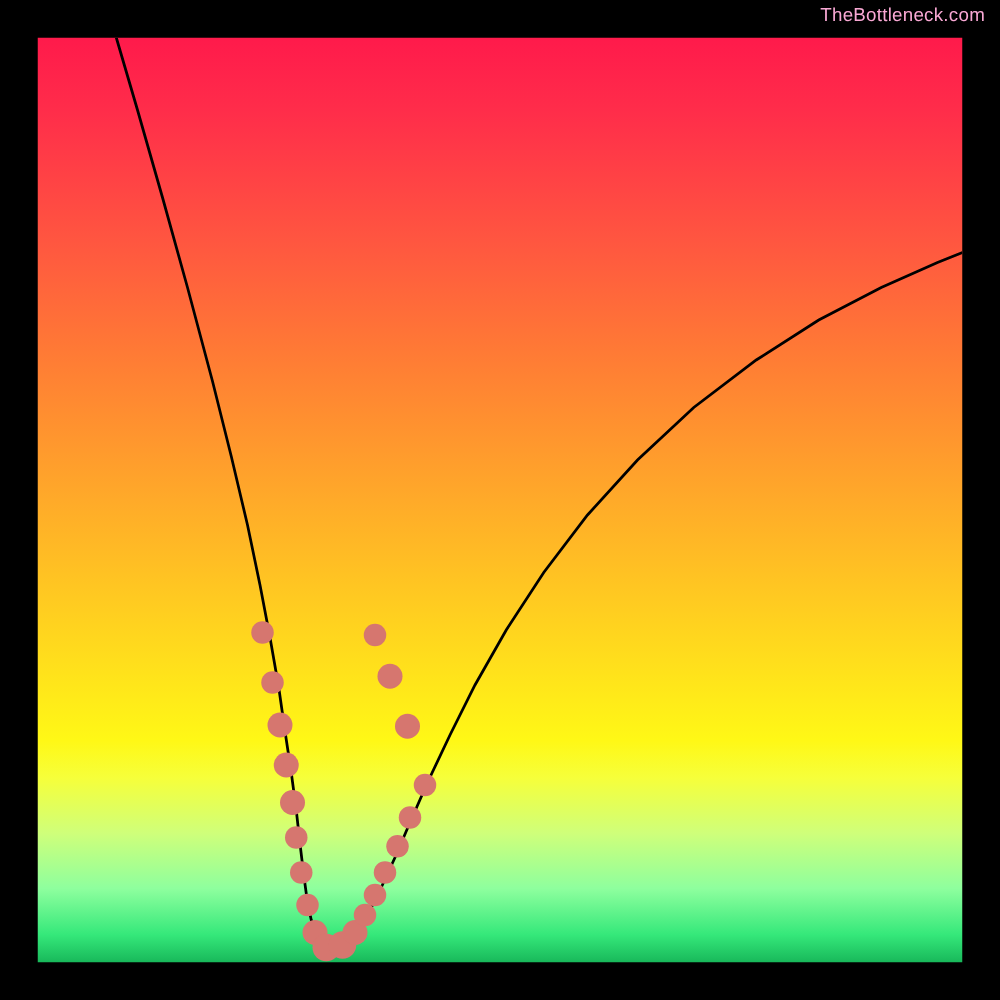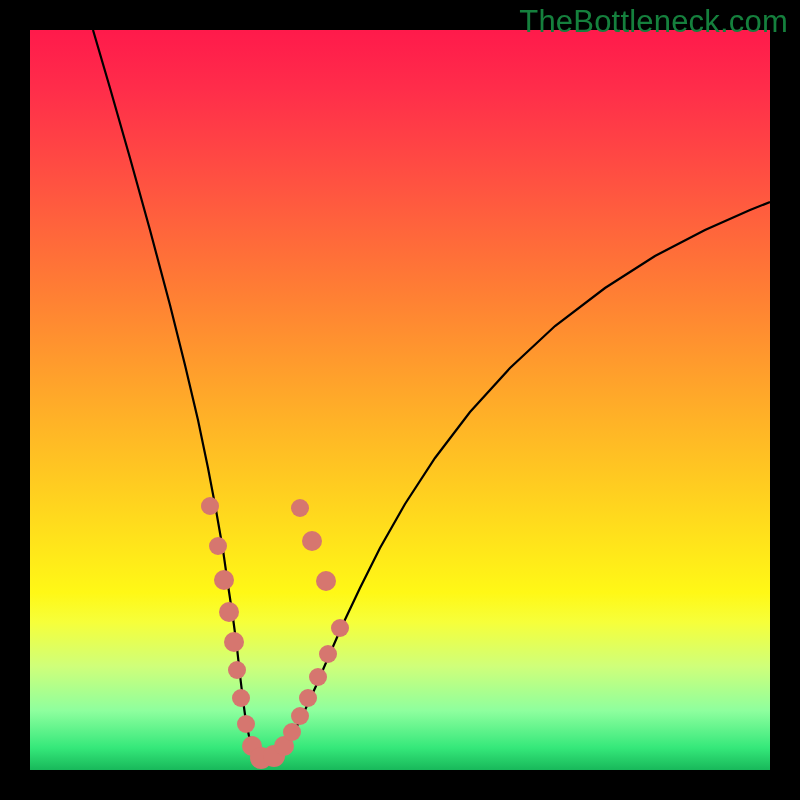--- a/index.html
+++ b/index.html
@@ -49,22 +49,22 @@
     stroke-width: 2.2;
   }
   .dot {
     fill: #d6766f;
     stroke: none;
   }
   .watermark {
     position: absolute;
     top: 4px;
     right: 12px;
-    color: #15803d;
-    font-size: 31px;
+    color: #f9a8d4;
+    font-size: 15px;
     font-weight: 400;
     letter-spacing: 0.2px;
   }
 </style>
 </head>
 <body>
 
 <div class="frame">
 
   <div class="plot-area">

